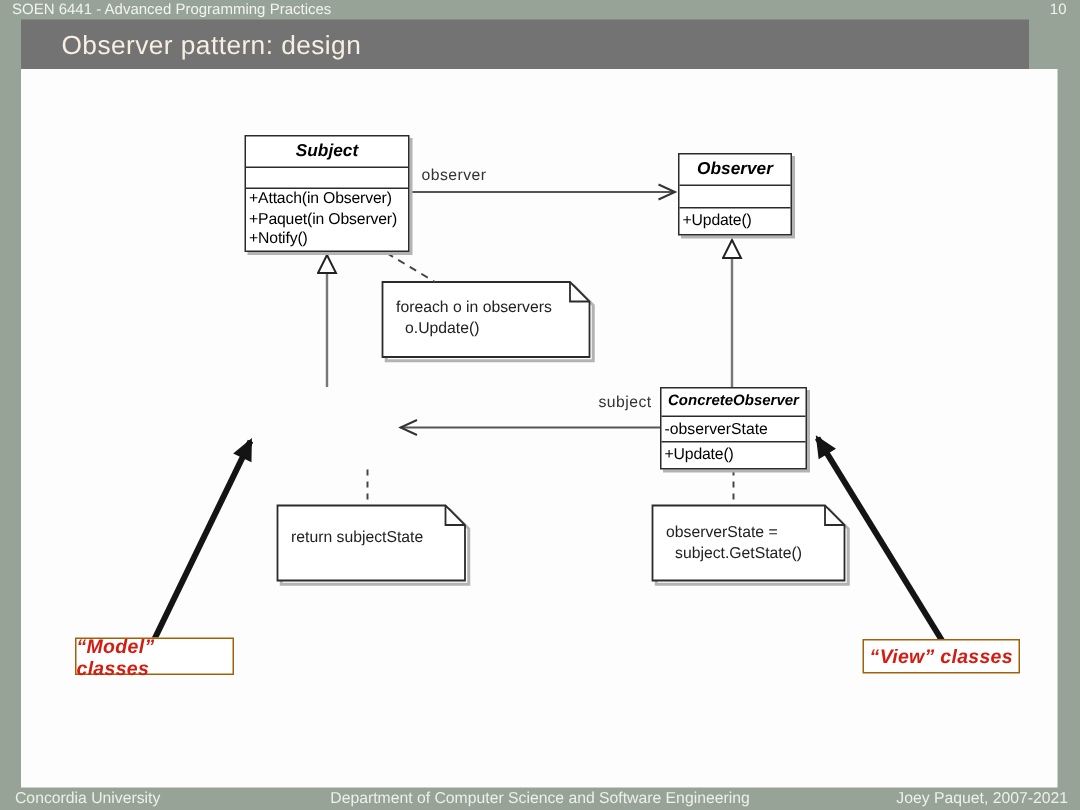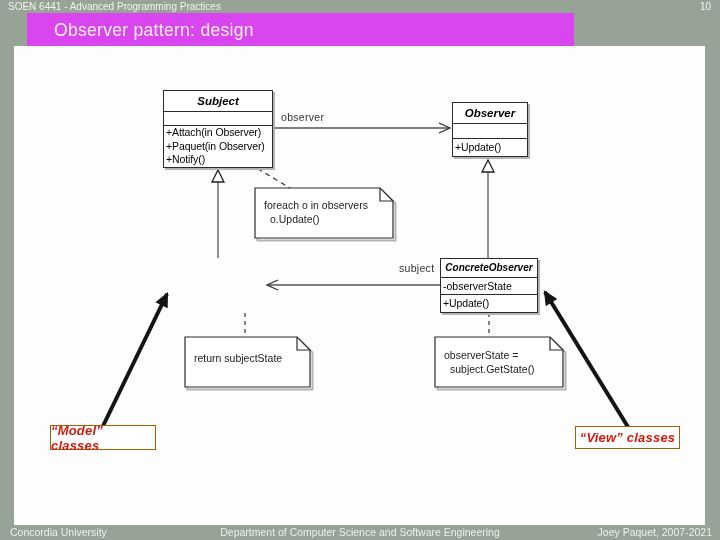--- a/index.html
+++ b/index.html
@@ -7,23 +7,22 @@
     position:relative; width:720px; height:540px; overflow:hidden;
     background:#96a396;
     font-family:"Liberation Sans", sans-serif;
     -webkit-font-smoothing:antialiased;
   }
   
   .topbar-text{position:absolute; top:1px; left:8px; font-size:10px; color:#f3f4ef;}
   .topbar-page{position:absolute; top:1px; right:9px; font-size:10px; color:#f3f4ef;}
   
   .banner{
-    position:absolute; left:14px; top:13px; width:547px; height:33px;
-    background:#d946ef;
-    margin-left:13px;
+    position:absolute; left:14px; top:13px; width:672px; height:33px;
+    background:#737373;
   }
   .banner .title{
     display:block; padding-left:27px; line-height:34px;
     font-size:17.5px; font-weight:400; letter-spacing:.3px; color:#f6efe2;
   }
   
   .canvas{position:absolute; left:14px; top:46px; width:691px; height:479px; background:#fdfdfd;}
   
   .overlay{position:absolute; left:0; top:0; width:720px; height:540px; pointer-events:none;}
   

